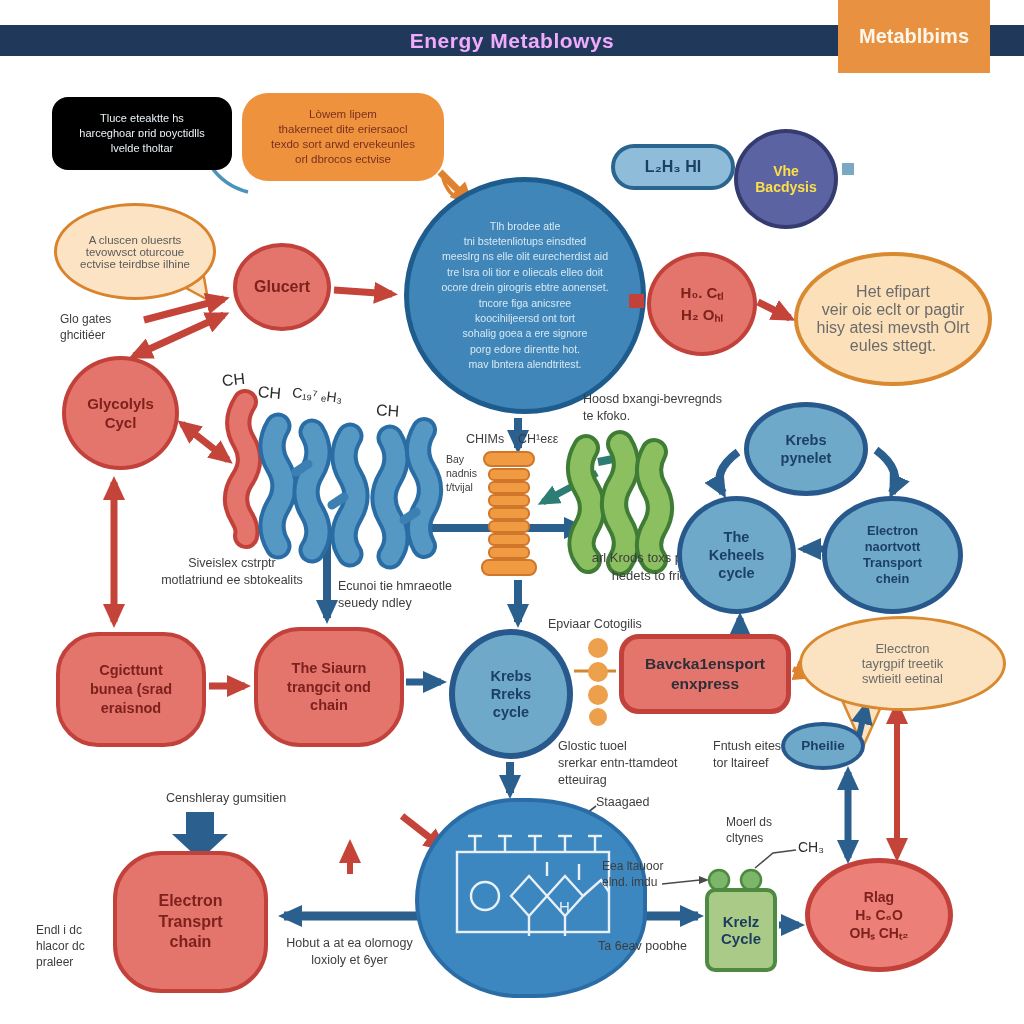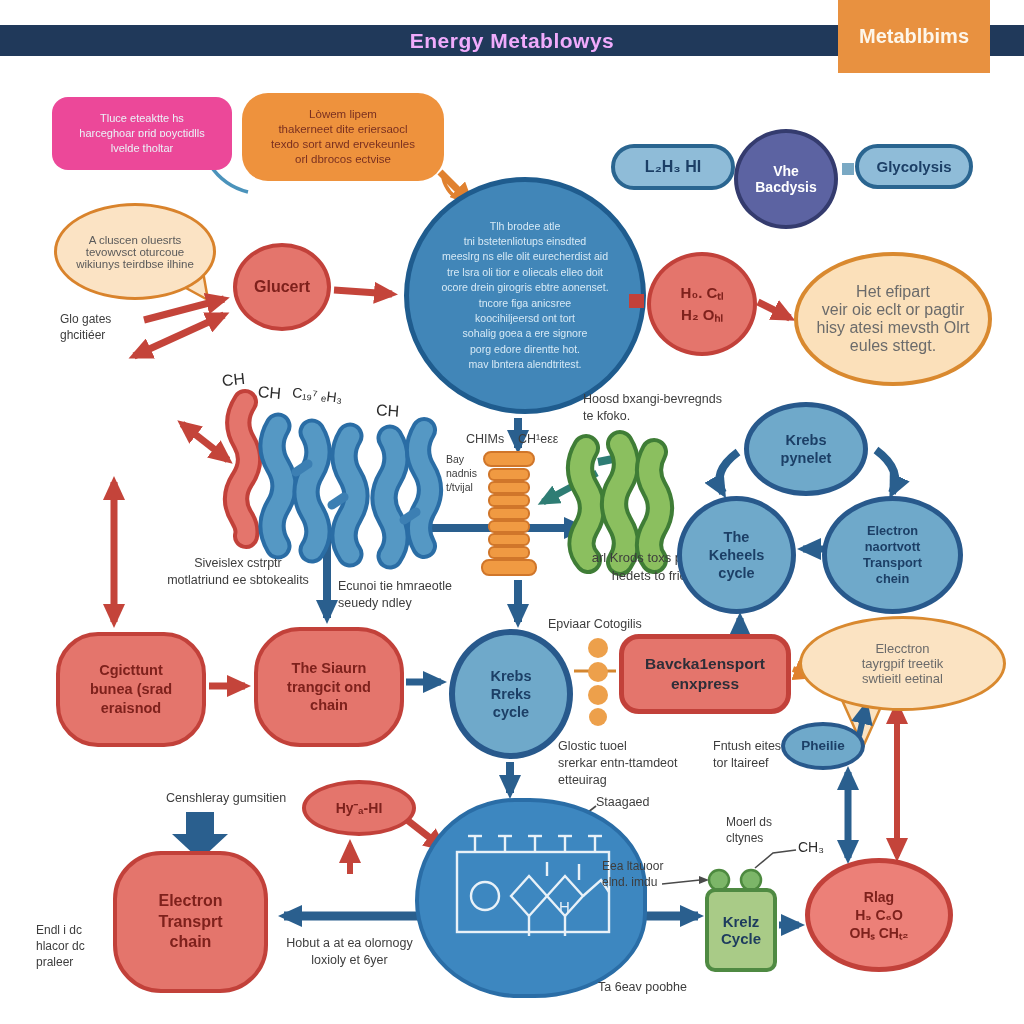--- a/index.html
+++ b/index.html
@@ -153,72 +153,73 @@
     </g>
   </svg>
 
   <div class="abs" style="left:0;top:25px;width:1024px;height:31px;background:#20395a;">
     <div class="flexc" style="width:100%;height:100%;color:#f0abfc;font-weight:bold;font-size:21px;letter-spacing:.5px;">Energy Metablowys</div>
   </div>
   <div class="abs flexc" style="left:838px;top:0;width:152px;height:73px;background:#e89140;">
     <span style="color:#fdf6ea;font-weight:bold;font-size:20px;">Metablbims</span>
   </div>
 
-  <div class="abs flexc pre" style="left:52px;top:97px;width:180px;height:73px;background:#ec4899;border-radius:16px;color:#eaf3f8;font-size:11px;line-height:1.35;">Tluce eteaktte hs
+  <div class="abs flexc pre" style="left:52px;top:97px;width:180px;height:73px;background:#000000;border-radius:16px;color:#eaf3f8;font-size:11px;line-height:1.35;">Tluce eteaktte hs
 harceghoar ɒrid ɒoyctidlls
 lvelde tholtar</div>
   <div class="abs flexc pre" style="left:242px;top:93px;width:202px;height:88px;background:#ee923d;border-radius:26px;color:#7a3020;font-size:11.5px;line-height:1.3;">Lòwem lipem
 thakerneet dite eriersaocl
 texdo sort arwd ervekeunles
 orl dbrocos ectvise</div>
   <div class="abs flexc pre" style="left:54px;top:203px;width:162px;height:97px;background:#fbe3c4;border:3px solid #d9832c;border-radius:50%;color:#5a5a5a;font-size:11.5px;">A cluscen oluesrts
 tevowvsct oturcoue
-wikiunys teirdbse ilhine</div>
+ectvise teirdbse ilhine</div>
 
   <div class="abs flexc rn" style="left:233px;top:243px;width:98px;height:88px;border-radius:50%;font-size:16px;">Glucert</div>
   <div class="abs flexc pre" style="left:404px;top:177px;width:242px;height:237px;border-radius:50%;background:#4186b8;border:5px solid #1f5c8e;color:#d6e9f5;font-size:10.6px;line-height:1.45;">Tlh brodee atle
 tni bstetenliotups einsdted
 meeslrg ns elle olit eurecherdist aid
 tre lsra oli tior e oliecals elleo doit
 ocore drein girogris ebtre aonenset.
 tncore figa anicsree
 koocihiljeersd ont tort
 sohalig goea a ere signore
 porg edore direntte hot.
 mav lbntera alendtritest.</div>
 
   <div class="abs flexc pill" style="left:611px;top:144px;width:124px;height:46px;font-size:16px;">L₂H₃ HI</div>
   <div class="abs sq" style="left:739px;top:162px;width:14px;height:13px;"></div>
-  <div class="abs flexc pre" style="left:734px;top:129px;width:104px;height:100px;border-radius:50%;background:#5c63a2;border:4px solid #343b6e;color:#ffffff;font-weight:bold;font-size:14px;">Vhe
+  <div class="abs flexc pre" style="left:734px;top:129px;width:104px;height:100px;border-radius:50%;background:#5c63a2;border:4px solid #343b6e;color:#fde047;font-weight:bold;font-size:14px;">Vhe
 Bacdysis</div>
   <div class="abs sq" style="left:842px;top:163px;width:12px;height:12px;"></div>
-  <div class="abs flexc pill" style="left:855px;top:144px;width:118px;height:45px;font-size:15px;">Glycolysis</div>
 
   <div class="abs" style="left:629px;top:294px;width:15px;height:14px;background:#c2413a;"></div>
   <div class="abs flexc rn pre" style="left:647px;top:252px;width:110px;height:104px;border-radius:50%;font-size:15px;line-height:1.5;">H₀. Cₜₗ
 H₂ Oₕₗ</div>
   <div class="abs flexc pre" style="left:794px;top:252px;width:198px;height:134px;border-radius:50%;background:#fbe0ba;border:4px solid #d9892f;color:#6b6b6b;font-size:16px;">Het efipart
 veir oiɛ eclt or pagtir
 hisy atesi mevsth Olrt
 eules sttegt.</div>
 
   <div class="lbl" style="left:60px;top:311px;width:100px;font-size:12px;">Glo gates
 ghcitiéer</div>
+  <div class="abs flexc rn pre" style="left:62px;top:356px;width:117px;height:114px;border-radius:50%;font-size:15px;">Glycolyls
+Cycl</div>
 
   <div class="lbl" style="left:222px;top:369px;font-size:16px;color:#2b2b2b;transform:rotate(-6deg);">CH</div>
   <div class="lbl" style="left:258px;top:382px;font-size:16px;color:#2b2b2b;transform:rotate(5deg);">CH</div>
   <div class="lbl" style="left:292px;top:386px;font-size:14px;color:#2b2b2b;transform:rotate(7deg);">C₁₉⁷ ₑH₃</div>
   <div class="lbl" style="left:376px;top:400px;font-size:16px;color:#2b2b2b;transform:rotate(4deg);">CH</div>
   <div class="lbl" style="left:434px;top:431px;font-size:12.5px;margin-left:32px;">CHIMs</div>
   <div class="lbl" style="left:518px;top:431px;font-size:12.5px;">CH¹eεε</div>
   <div class="lbl" style="left:446px;top:452px;width:44px;font-size:10.5px;">Bay
 nadnis
 t/tvijal</div>
 
-  <div class="lbl" style="left:124px;top:555px;width:228px;font-size:12.5px;text-align:center;">Siveislex cstrptr
+  <div class="lbl" style="left:118px;top:555px;width:228px;font-size:12.5px;text-align:center;">Siveislex cstrptr
 motlatriund ee sbtokealits</div>
   <div class="lbl" style="left:338px;top:578px;width:145px;font-size:12.5px;">Ecunoi tie hmraeotle
 seuedy ndley</div>
   <div class="lbl" style="left:583px;top:391px;width:200px;font-size:12.5px;">Hoosd bxangi-bevregnds
 te kfoko.</div>
   <div class="lbl" style="left:536px;top:549px;width:238px;font-size:13px;text-align:center;">arl Krods toxs puoode
 hedets to frioer</div>
   <div class="lbl" style="left:548px;top:616px;width:120px;font-size:12.5px;">Epviaar Cotogilis</div>
 
   <div class="abs flexc bn pre" style="left:744px;top:402px;width:124px;height:94px;border-radius:50%;font-size:14.5px;">Krebs
@@ -252,21 +253,20 @@
 swtieitl eetinal</div>
   <div class="abs flexc bn" style="left:781px;top:722px;width:84px;height:48px;border-radius:50%;border-width:4px;font-size:13.5px;">Pheilie</div>
 
   <div class="lbl" style="left:166px;top:790px;width:190px;font-size:12.5px;">Censhleray gumsitien</div>
   <div class="abs flexc rn pre" style="left:113px;top:851px;width:155px;height:142px;border-radius:48px;font-size:16px;">Electron
 Transprt
 chain</div>
   <div class="lbl" style="left:36px;top:922px;width:85px;font-size:12px;">Endl i dc
 hlacor dc
 praleer</div>
-  <div class="abs flexc rn" style="left:302px;top:780px;width:114px;height:56px;border-radius:50%;font-size:14px;">Hy⁻ₐ-HI</div>
   <div class="lbl" style="left:262px;top:935px;width:175px;font-size:12.5px;text-align:center;">Hobut a at ea olornogy
 loxioly et 6yer</div>
 
   <div class="abs" style="left:415px;top:798px;width:232px;height:200px;background:#3d87c0;border:4px solid #2a6da6;border-radius:46% 54% 52% 48% / 55% 48% 45% 52%;">
     <svg width="224" height="192" viewBox="0 0 224 192" style="position:absolute;left:0;top:0;" stroke="#e8f1f8" stroke-width="2.4" fill="none">
       <rect x="38" y="50" width="152" height="80"></rect>
       <g>
         <line x1="56" y1="34" x2="56" y2="50"></line>
           <line x1="49" y1="34" x2="63" y2="34"></line>
         <line x1="86" y1="34" x2="86" y2="50"></line>
@@ -286,21 +286,21 @@
       <line x1="146" y1="114" x2="146" y2="134"></line>
       <line x1="128" y1="60" x2="128" y2="74"></line>
       <line x1="160" y1="62" x2="160" y2="78"></line>
       <text x="140" y="110" font-size="15" fill="#e8f1f8" stroke="none" font-family="Liberation Sans, sans-serif">H</text>
     </svg>
   </div>
 
   <div class="lbl" style="left:596px;top:794px;font-size:12.5px;">Staagaed</div>
   <div class="lbl" style="left:602px;top:858px;width:92px;font-size:12px;">Eea ltauoor
 elnd. imdu</div>
-  <div class="lbl" style="left:598px;top:979px;width:120px;font-size:12.5px;">Ta 6eav poobhe</div>
+  <div class="lbl" style="left:598px;top:938px;width:120px;font-size:12.5px;">Ta 6eav poobhe</div>
   <div class="lbl" style="left:726px;top:795px;width:75px;font-size:12px;margin-top:19px;">Moerl ds
 cltynes</div>
   <div class="lbl" style="left:798px;top:838px;font-size:14px;color:#2b2b2b;">CH₃</div>
 
   <div class="abs flexc pre" style="left:705px;top:888px;width:72px;height:84px;background:#a9cb87;border:4px solid #4f8a42;border-radius:10px;color:#1d3b5e;font-weight:bold;font-size:15px;">Krelz
 Cycle</div>
   <div class="abs flexc rn pre" style="left:805px;top:858px;width:148px;height:114px;border-radius:50%;border-width:5px;background:#ec8078;font-size:14px;">Rlag
 H₉ C₆O
 OHₛ CHₜ₂</div>
 

